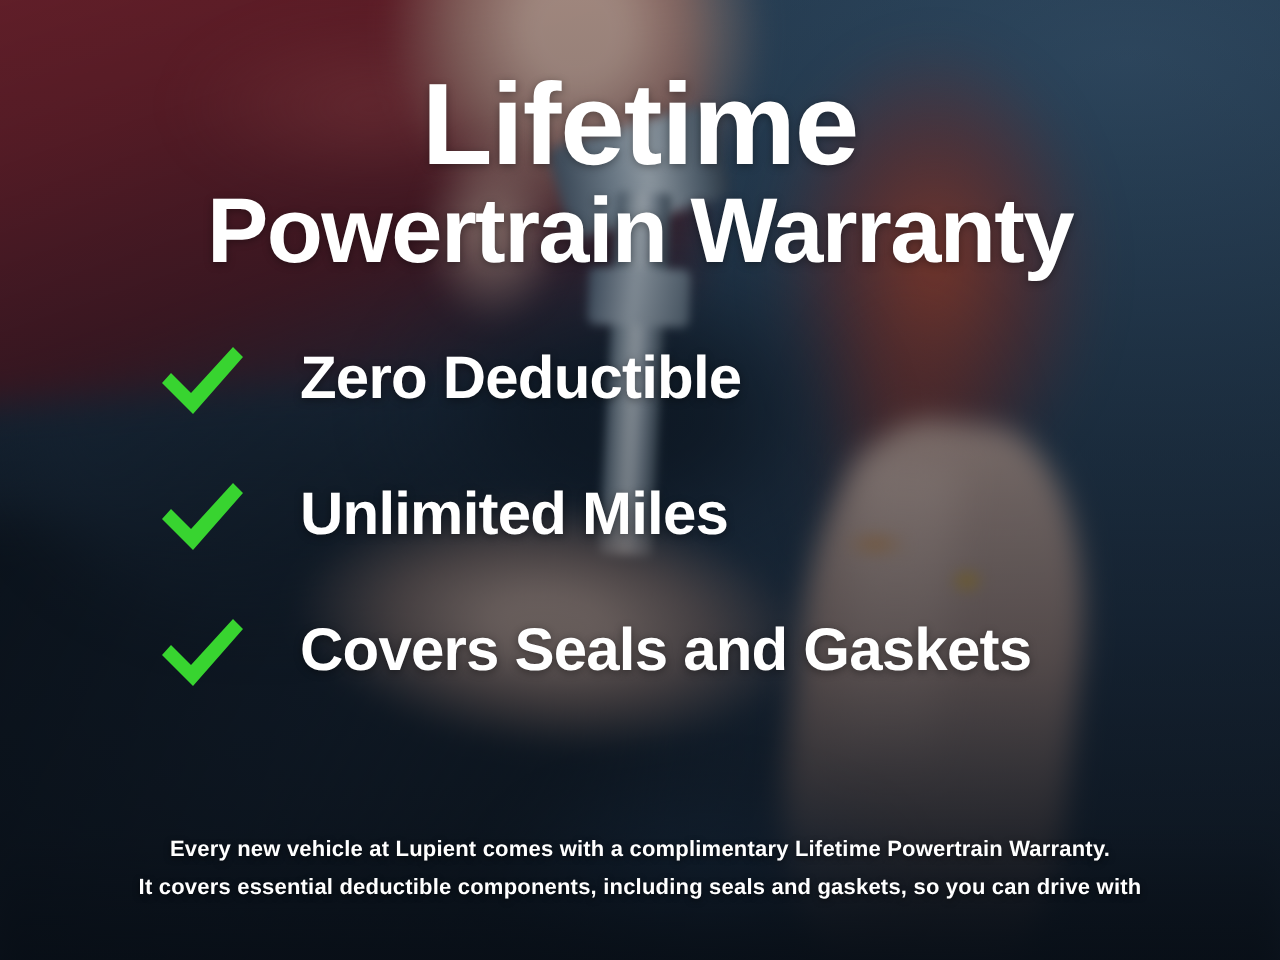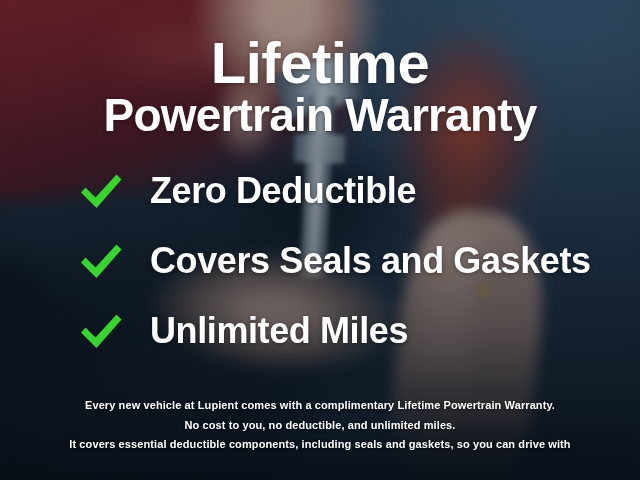--- a/index.html
+++ b/index.html
@@ -219,21 +219,21 @@
     gap: 26px;
   }
   .check-icon {
     width: 46px;
     height: 40px;
     flex: 0 0 auto;
     display: block;
   }
   .feature-label {
     color: #ffffff;
-    font-size: 36px;
+    font-size: 30px;
     font-weight: 700;
     letter-spacing: -0.4px;
     text-shadow: 0 1px 4px rgba(0,0,0,.4);
     white-space: nowrap;
   }
 
   .paragraph {
     position: absolute;
     left: 0;
     right: 0;
@@ -293,32 +293,31 @@
         <svg class="check-icon" viewBox="0 0 46 40">
           <path d="M3 21.5 L7.5 16.5 L17.5 26.5 L38.5 3.5 L43.5 8.5 L18.5 37 Z" fill="#38d430"></path>
         </svg>
         <span class="feature-label">Zero Deductible</span>
       </div>
 
       <div class="feature-row">
         <svg class="check-icon" viewBox="0 0 46 40">
           <path d="M3 21.5 L7.5 16.5 L17.5 26.5 L38.5 3.5 L43.5 8.5 L18.5 37 Z" fill="#38d430"></path>
         </svg>
-        <span class="feature-label">Covers Seals and Gaskets</span>
+        <span class="feature-label">Unlimited Miles</span>
       </div>
 
       <div class="feature-row">
         <svg class="check-icon" viewBox="0 0 46 40">
           <path d="M3 21.5 L7.5 16.5 L17.5 26.5 L38.5 3.5 L43.5 8.5 L18.5 37 Z" fill="#38d430"></path>
         </svg>
-        <span class="feature-label">Unlimited Miles</span>
+        <span class="feature-label">Covers Seals and Gaskets</span>
       </div>
 
     </div>
 
     <div class="paragraph">
       <span class="pline">Every new vehicle at Lupient comes with a complimentary Lifetime Powertrain Warranty.</span>
-      <span class="pline">No cost to you, no deductible, and unlimited miles.</span>
       <span class="pline">It covers essential deductible components, including seals and gaskets, so you can drive with</span>
     </div>
 
   </div>
 </div>
 
 </body></html>

